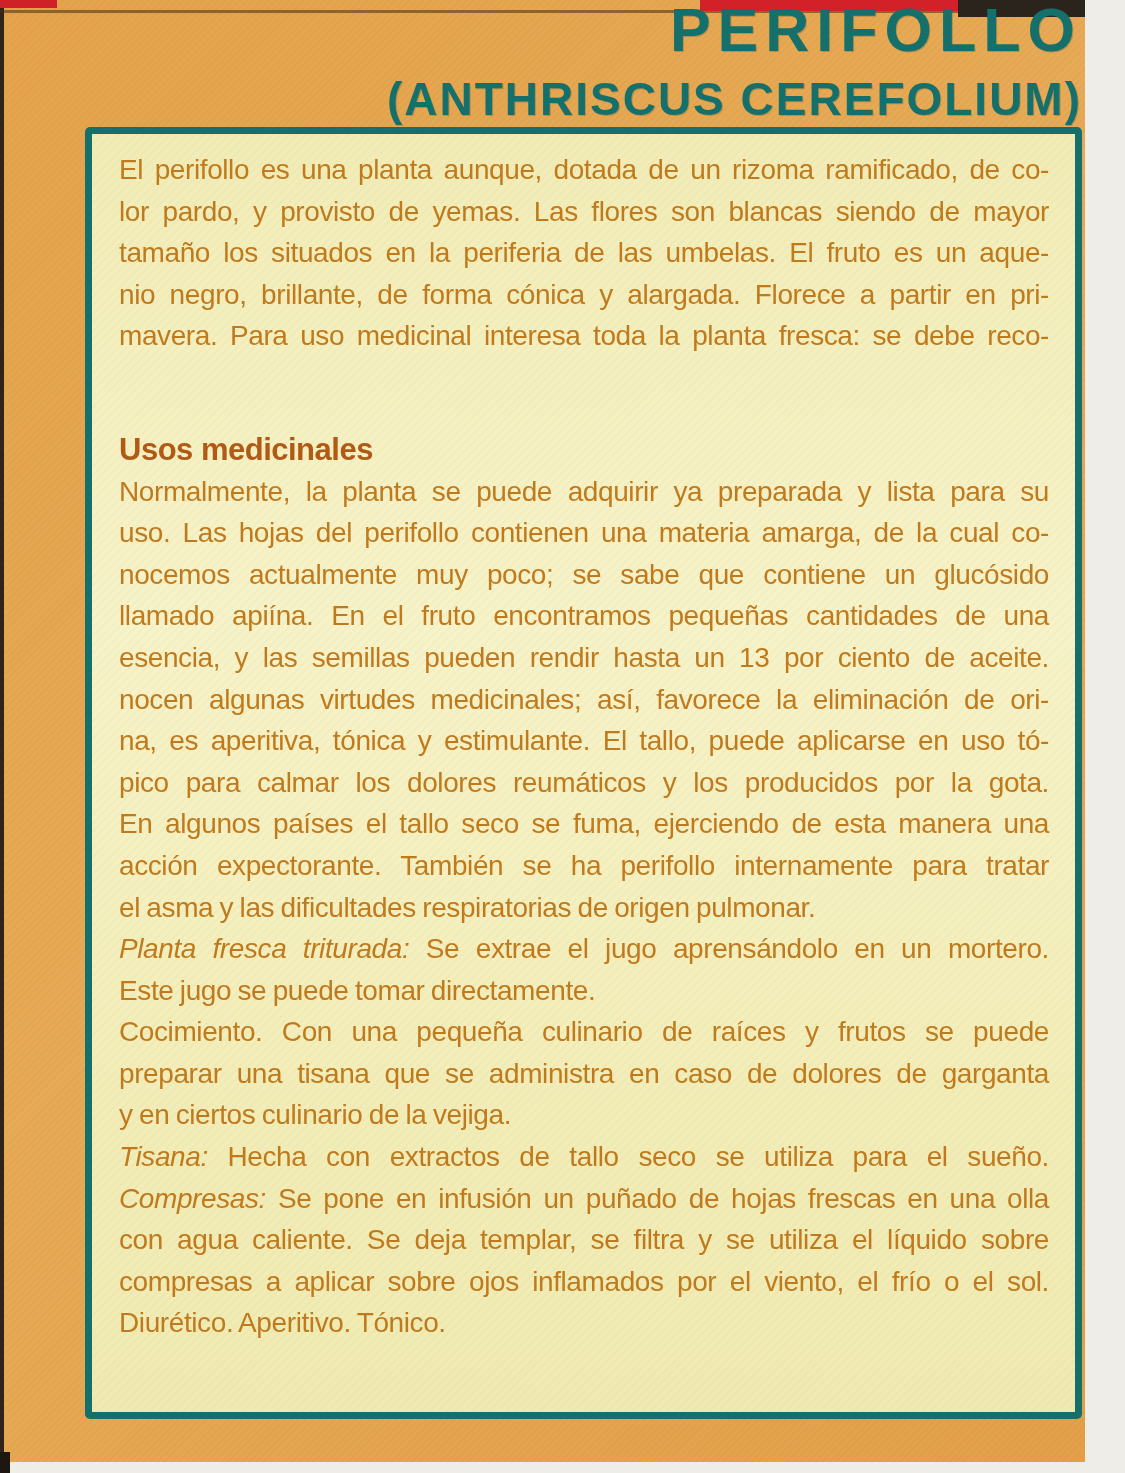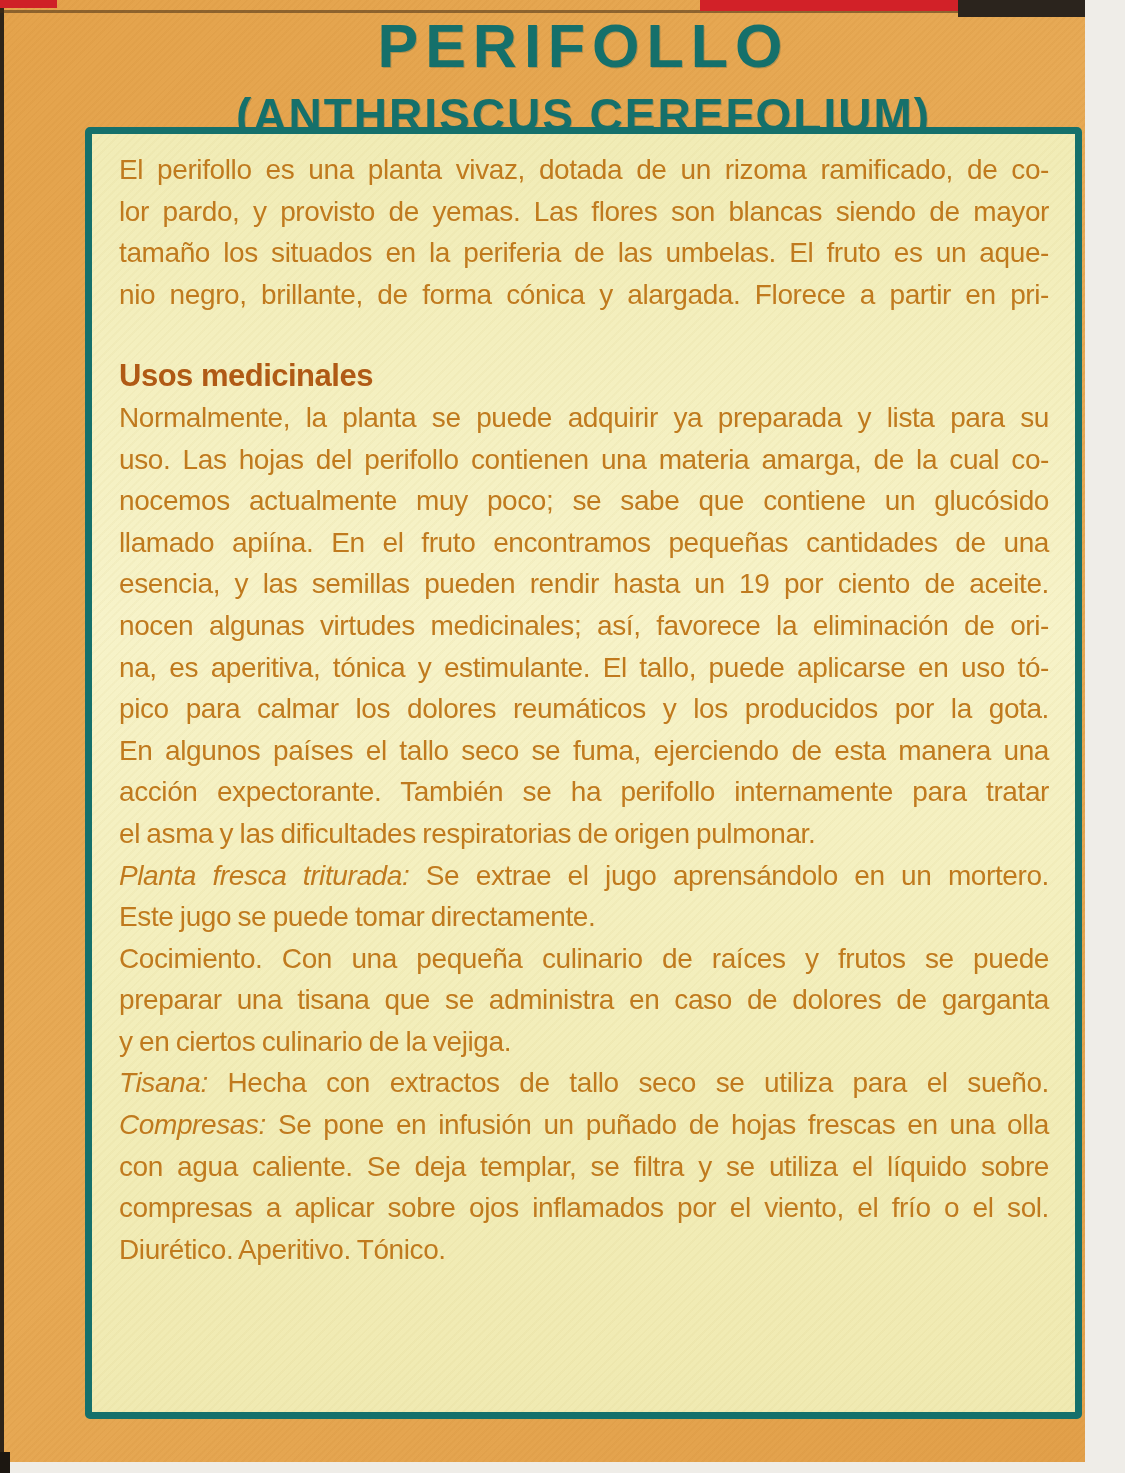--- a/index.html
+++ b/index.html
@@ -21,21 +21,21 @@
     position:absolute;left:0;top:10px;width:1085px;height:3px;
     background:rgba(70,45,20,.55);
   }
   .red-bar-left{position:absolute;left:0;top:0;width:57px;height:8px;background:#cf2127;}
   .red-bar-mid{position:absolute;left:700px;top:0;width:260px;height:11px;background:#d22128;}
   .black-bar-right{position:absolute;left:958px;top:0;width:127px;height:17px;background:#2b241d;}
   .corner-mark{position:absolute;left:0;top:1452px;width:10px;height:21px;background:#1c1711;}
 
   
   .title-wrap{
-    position:absolute;left:85px;top:16px;width:997px;text-align:center;
+    position:absolute;left:85px;top:0;width:997px;text-align:right;
   }
   .title-line1{
     font-size:61px;font-weight:bold;letter-spacing:7px;line-height:1.0;
     color:var(--teal,#16716d);
     text-shadow:1px 1px 0 rgba(40,70,60,.25);
   }
   .title-line2{
     font-size:46px;font-weight:bold;letter-spacing:2px;line-height:1.0;
     margin-top:15px;color:var(--teal,#16716d);
     text-shadow:1px 1px 0 rgba(40,70,60,.25);
@@ -60,52 +60,54 @@
     color:var(--ink,#c07a1e);
     text-align:justify;white-space:normal;overflow:visible;
   }
   .text-line.full{text-align-last:justify;}
   .text-line .lead{font-style:italic;}
   .para-gap{height:40px;}
   .section-heading{
     font-size:31px;line-height:41.6px;height:41.6px;
     font-weight:bold;letter-spacing:-0.5px;
     color:var(--head,#b05a15);
+    margin-top:32px;
   }
 </style>
 </head>
 <body style="--teal: #15706b; --ink: #c07a1e; --head: #b05a15;">
 
 <div class="page"></div>
 <div class="top-hairline"></div>
 <div class="red-bar-left"></div>
 <div class="red-bar-mid"></div>
 <div class="black-bar-right"></div>
 <div class="corner-mark"></div>
 
 <div class="title-wrap">
   <div class="title-line1">PERIFOLLO</div>
   <div class="title-line2">(ANTHRISCUS CEREFOLIUM)</div>
 </div>
 
 <div class="panel">
   <div id="intro-block">
-      <div class="text-line full">El perifollo es una planta vivaz, dotada de un rizoma ramificado, de co-</div>
+      <div class="text-line full">El perifollo es una planta aunque, dotada de un rizoma ramificado, de co-</div>
       <div class="text-line full">lor pardo, y provisto de yemas. Las flores son blancas siendo de mayor</div>
       <div class="text-line full">tamaño los situados en la periferia de las umbelas. El fruto es un aque-</div>
       <div class="text-line full">nio negro, brillante, de forma cónica y alargada. Florece a partir en pri-</div>
+      <div class="text-line full">mavera. Para uso medicinal interesa toda la planta fresca: se debe reco-</div>
     </div>
   <div class="para-gap"></div>
   <div class="section-heading">Usos medicinales</div>
   <div id="main-block">
       <div class="text-line full">Normalmente, la planta se puede adquirir ya preparada y lista para su</div>
       <div class="text-line full">uso. Las hojas del perifollo contienen una materia amarga, de la cual co-</div>
       <div class="text-line full">nocemos actualmente muy poco; se sabe que contiene un glucósido</div>
       <div class="text-line full">llamado apiína. En el fruto encontramos pequeñas cantidades de una</div>
-      <div class="text-line full">esencia, y las semillas pueden rendir hasta un 19 por ciento de aceite.</div>
+      <div class="text-line full">esencia, y las semillas pueden rendir hasta un 13 por ciento de aceite.</div>
       <div class="text-line full">nocen algunas virtudes medicinales; así, favorece la eliminación de ori-</div>
       <div class="text-line full">na, es aperitiva, tónica y estimulante. El tallo, puede aplicarse en uso tó-</div>
       <div class="text-line full">pico para calmar los dolores reumáticos y los producidos por la gota.</div>
       <div class="text-line full">En algunos países el tallo seco se fuma, ejerciendo de esta manera una</div>
       <div class="text-line full">acción expectorante. También se ha perifollo internamente para tratar</div>
       <div class="text-line">el asma y las dificultades respiratorias de origen pulmonar.</div>
       <div class="text-line full"><em class="lead">Planta fresca triturada:</em> Se extrae el jugo aprensándolo en un mortero.</div>
       <div class="text-line">Este jugo se puede tomar directamente.</div>
       <div class="text-line full">Cocimiento. Con una pequeña culinario de raíces y frutos se puede</div>
       <div class="text-line full">preparar una tisana que se administra en caso de dolores de garganta</div>

